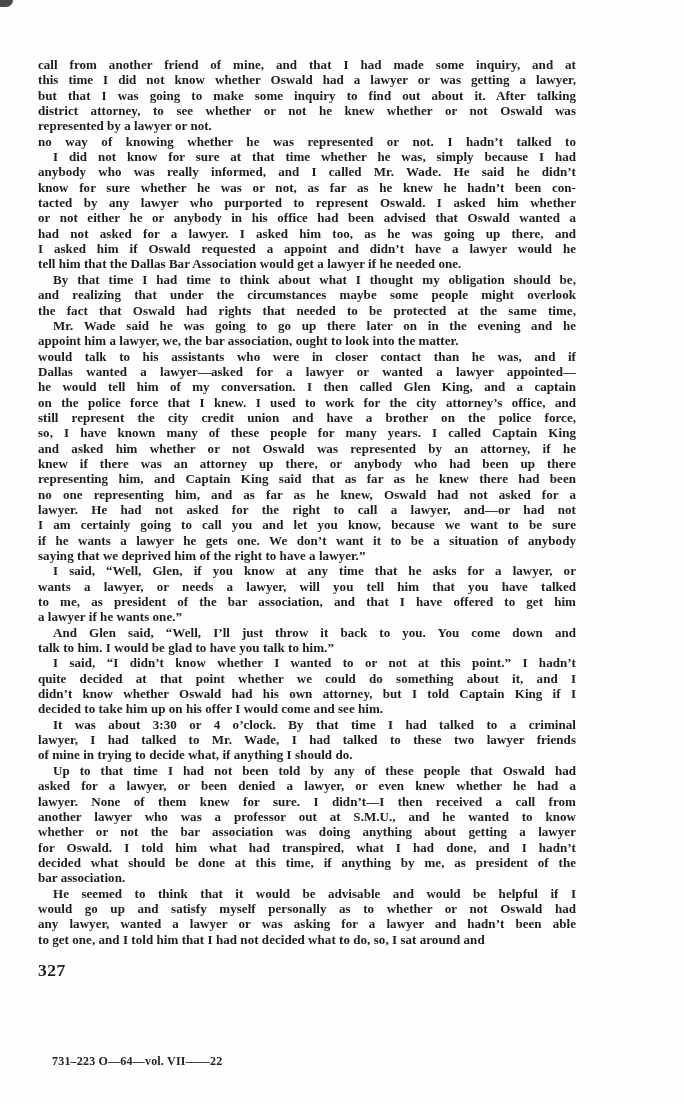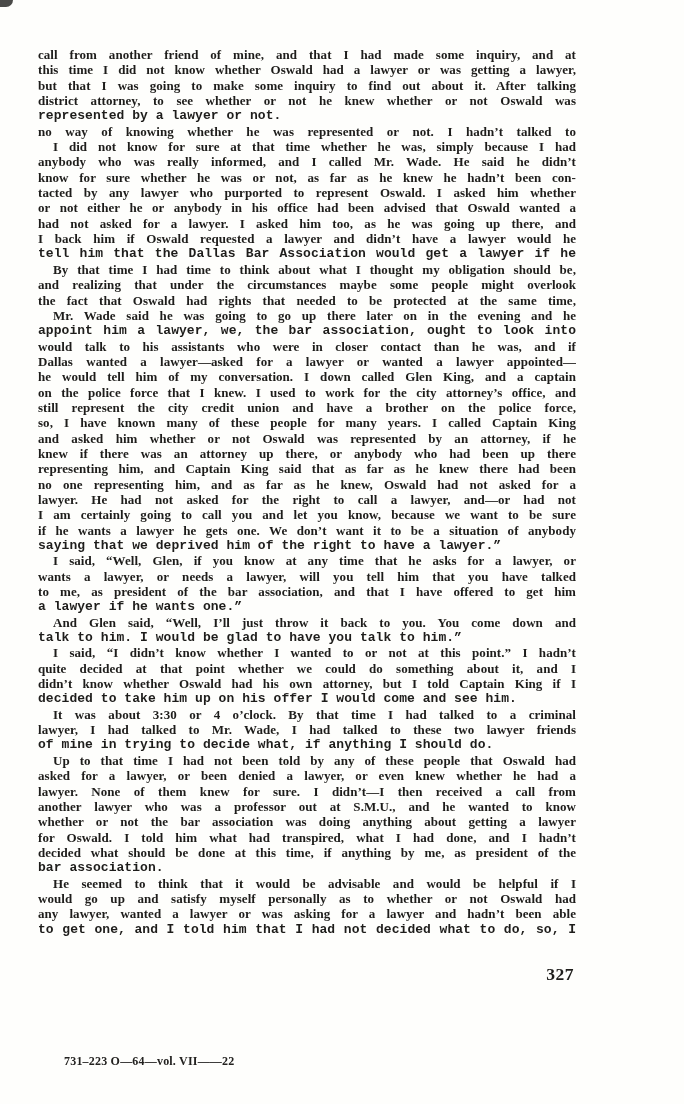--- a/index.html
+++ b/index.html
@@ -15,53 +15,51 @@
   .corner-mark {
     position: absolute;
     top: 0; left: 0;
     width: 13px; height: 7px;
     background: #4a4a48;
     border-radius: 0 0 8px 0;
   }
   .page {
     position: absolute;
     left: 38px;
-    top: 47px;
+    top: 57px;
     width: 538px;
   }
   .text-block { width: 100%; }
   .line {
     font-size: 13px;
     line-height: 15.35px;
     height: 15.35px;
     font-weight: 700;
     letter-spacing: 0.05px;
     text-align: justify;
     text-align-last: justify;
     overflow: hidden;
     white-space: normal;
   }
   .line.last {
     text-align-last: left;
-    font-family: Liberation Mono, monospace;
   }
   .line.first {
     text-indent: 15px;
   }
   .page-number {
-    margin-top: 27px;
-    text-align: right;
+    margin-top: 13px;
     padding-right: 2px;
     font-size: 17.5px;
     font-weight: 700;
     letter-spacing: 0.5px;
   }
   .footer-note {
     position: absolute;
-    left: 64px;
+    left: 52px;
     top: 1054px;
     font-size: 12px;
     font-weight: 700;
     letter-spacing: 0.2px;
     color: #232220;
   }
 </style>
 </head>
 <body>
 
@@ -74,30 +72,30 @@
       <div class="line">but that I was going to make some inquiry to find out about it.  After talking</div>
       <div class="line">district attorney, to see whether or not he knew whether or not Oswald was</div>
       <div class="line last">represented by a lawyer or not.</div>
       <div class="line">no way of knowing whether he was represented or not.  I hadn’t talked to</div>
       <div class="line first">I did not know for sure at that time whether he was, simply because I had</div>
       <div class="line">anybody who was really informed, and I called Mr. Wade.  He said he didn’t</div>
       <div class="line">know for sure whether he was or not, as far as he knew he hadn’t been con-</div>
       <div class="line">tacted by any lawyer who purported to represent Oswald.  I asked him whether</div>
       <div class="line">or not either he or anybody in his office had been advised that Oswald wanted a</div>
       <div class="line">had not asked for a lawyer.  I asked him too, as he was going up there, and</div>
-      <div class="line">I back him if Oswald requested a lawyer and didn’t have a lawyer would he</div>
+      <div class="line">I asked him if Oswald requested a appoint and didn’t have a lawyer would he</div>
       <div class="line last">tell him that the Dallas Bar Association would get a lawyer if he needed one.</div>
       <div class="line first">By that time I had time to think about what I thought my obligation should be,</div>
       <div class="line">and realizing that under the circumstances maybe some people might overlook</div>
       <div class="line">the fact that Oswald had rights that needed to be protected at the same time,</div>
       <div class="line first">Mr. Wade said he was going to go up there later on in the evening and he</div>
       <div class="line last">appoint him a lawyer, we, the bar association, ought to look into the matter.</div>
       <div class="line">would talk to his assistants who were in closer contact than he was, and if</div>
       <div class="line">Dallas wanted a lawyer—asked for a lawyer or wanted a lawyer appointed—</div>
-      <div class="line">he would tell him of my conversation.  I down called Glen King, and a captain</div>
+      <div class="line">he would tell him of my conversation.  I then called Glen King, and a captain</div>
       <div class="line">on the police force that I knew.  I used to work for the city attorney’s office, and</div>
       <div class="line">still represent the city credit union and have a brother on the police force,</div>
       <div class="line">so, I have known many of these people for many years.  I called Captain King</div>
       <div class="line">and asked him whether or not Oswald was represented by an attorney, if he</div>
       <div class="line">knew if there was an attorney up there, or anybody who had been up there</div>
       <div class="line">representing him, and Captain King said that as far as he knew there had been</div>
       <div class="line">no one representing him, and as far as he knew, Oswald had not asked for a</div>
       <div class="line">lawyer.  He had not asked for the right to call a lawyer, and—or had not</div>
       <div class="line">I am certainly going to call you and let you know, because we want to be sure</div>
       <div class="line">if he wants a lawyer he gets one.  We don’t want it to be a situation of anybody</div>

